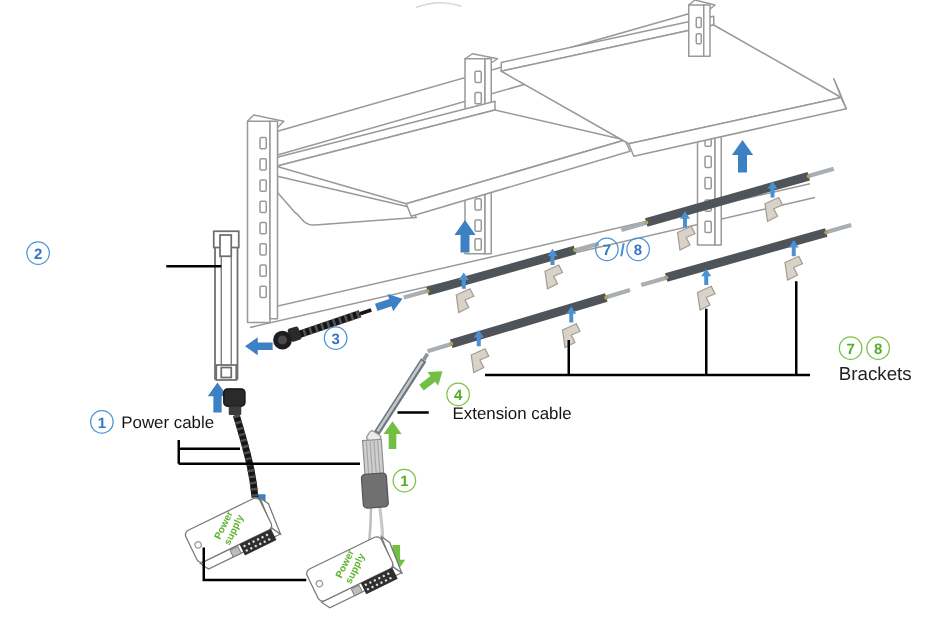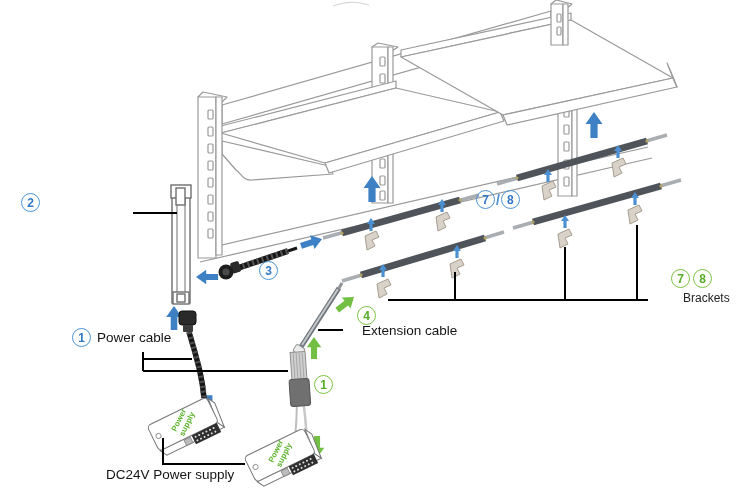--- a/index.html
+++ b/index.html
@@ -9,21 +9,21 @@
   .lbl{position:absolute;display:flex;align-items:center;gap:6px;
        font-size:13.5px;color:#141414;white-space:nowrap;}
   .circ{display:inline-flex;width:19px;height:19px;border-radius:50%;
         align-items:center;justify-content:center;flex:0 0 auto;
         font-size:12px;font-weight:700;background:transparent;box-sizing:border-box;}
   .circ.blue{border:1.7px solid #4a94d8;color:#3178c6;}
   .circ.green{border:1.7px solid #7cc242;color:#55ad28;}
   .slash{color:#4a90d2;font-weight:700;font-size:14px;margin:0 0px;}
   .lbl-col{position:absolute;display:flex;flex-direction:column;gap:3px;}
   .circrow{display:flex;gap:3px;}
-  .brk-text{font-size:12px;color:#222;margin-left:12px;}
+  .brk-text{font-size:15px;color:#222;}
   .psu-text{position:absolute;width:44px;text-align:center;color:#5cb32e;
             font-size:8px;font-weight:700;line-height:9px;transform:rotate(-64deg);}
   .psu-text span{display:block;}
 </style>
 </head>
 <body>
 
 <div class="stage">
 
 <svg width="746" height="496" viewBox="0 0 746 496">
@@ -296,23 +296,20 @@
 </div>
 
 <div class="lbl-col" style="left:671px;top:269px;">
   <span class="circrow">
     <span class="circ green">7</span>
     <span class="circ green">8</span>
   </span>
   <span class="brk-text">Brackets</span>
 </div>
 
-<div class="lbl" style="left:106px;top:467px;">
-  <span>DC24V Power supply</span>
-</div>
 
 <div class="psu-text" style="left:161px;top:413px;">
   <span>Power</span>
   <span>supply</span>
 </div>
 <div class="psu-text" style="left:258px;top:444px;">
   <span>Power</span>
   <span>supply</span>
 </div>
 

